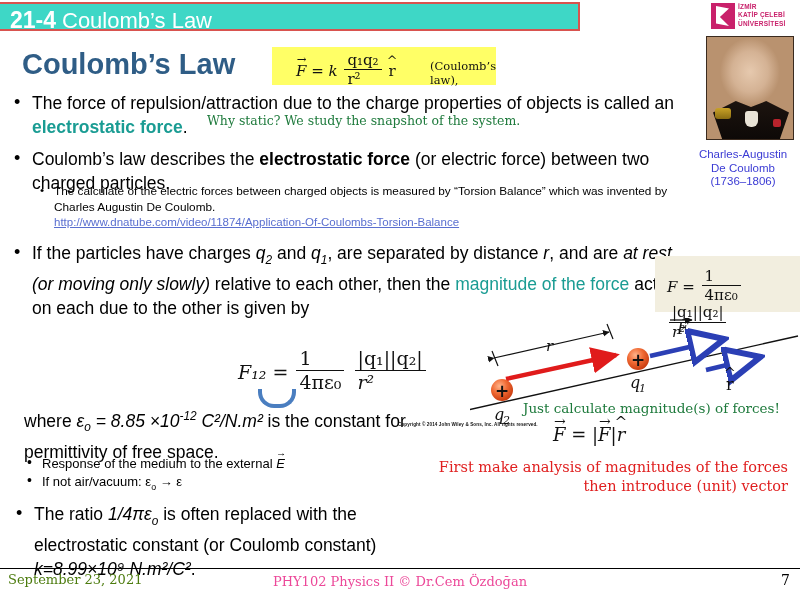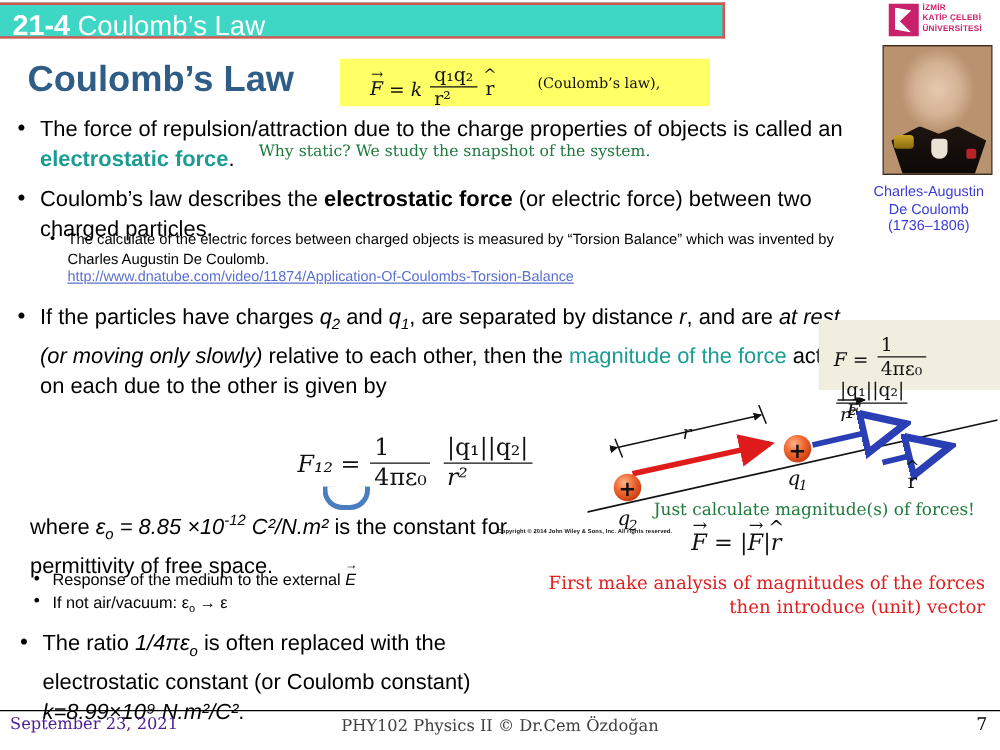--- a/index.html
+++ b/index.html
@@ -49,21 +49,21 @@
   }
 
   
   .slide-title{
     position:absolute;left:22px;top:48px;
     font-size:29px;font-weight:bold;color:#2f5d86;
   }
 
   
   .lawbox{
-    position:absolute;left:272px;top:47px;width:296px;height:38px;
+    position:absolute;left:272px;top:47px;width:224px;height:38px;
     background:#ffff66;
   }
   .lawbox .eq{
     position:absolute;left:24px;top:5px;
     font-family:"DejaVu Serif", serif;font-size:15px;color:#111;
   }
   .lawbox .note{
     position:absolute;left:158px;top:12px;
     font-family:"DejaVu Serif", serif;font-size:11.5px;color:#111;
   }
@@ -201,25 +201,25 @@
     position:absolute;left:418px;top:458px;width:370px;text-align:right;
     font-family:"DejaVu Serif", serif;font-size:14.5px;line-height:19px;color:#e02020;
   }
 
   
   .footer-line{
     position:absolute;left:0;top:568px;width:800px;height:1px;background:#000;
   }
   .foot-date{
     position:absolute;left:8px;top:572px;
-    font-family:"DejaVu Serif", serif;font-size:13px;color:#4c1d95;
+    font-family:"DejaVu Serif", serif;font-size:13px;color:#4d7c0f;
   }
   .foot-mid{
     position:absolute;left:0;top:574px;width:800px;text-align:center;
-    font-family:"DejaVu Serif", serif;font-size:13px;color:#404040;
+    font-family:"DejaVu Serif", serif;font-size:13px;color:#ec4899;
   }
   .foot-page{
     position:absolute;right:10px;top:572px;
     font-family:"DejaVu Serif", serif;font-size:14px;color:#000;
   }
   sub{font-size:0.68em;}
   sup{font-size:0.68em;}
 </style>
 </head>
 <body>

